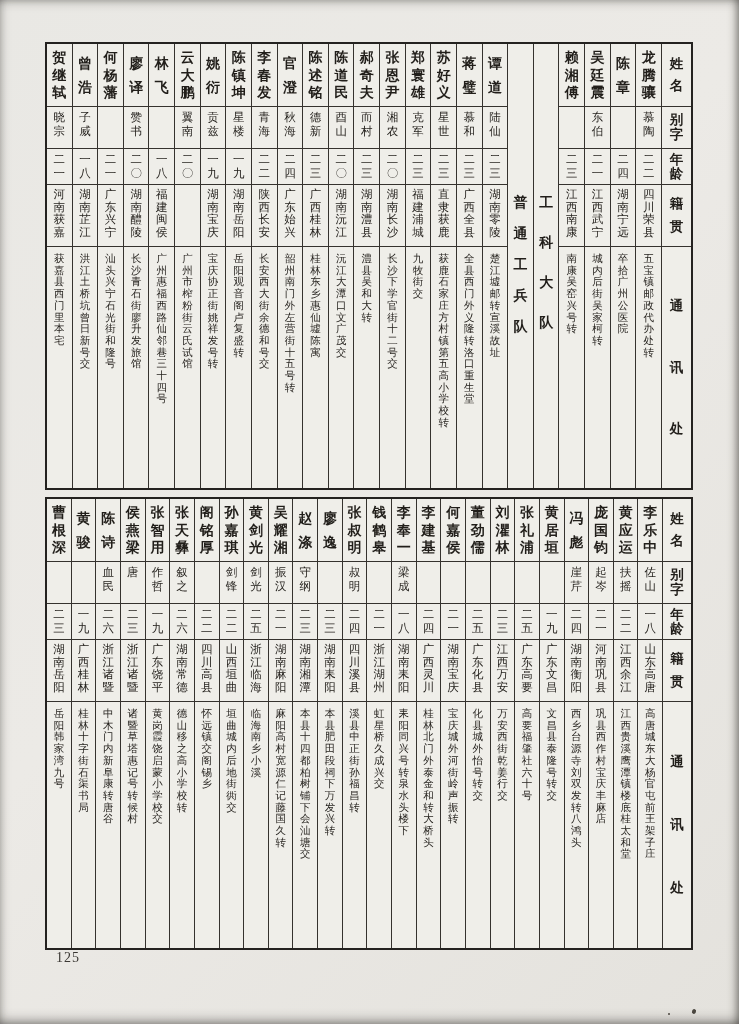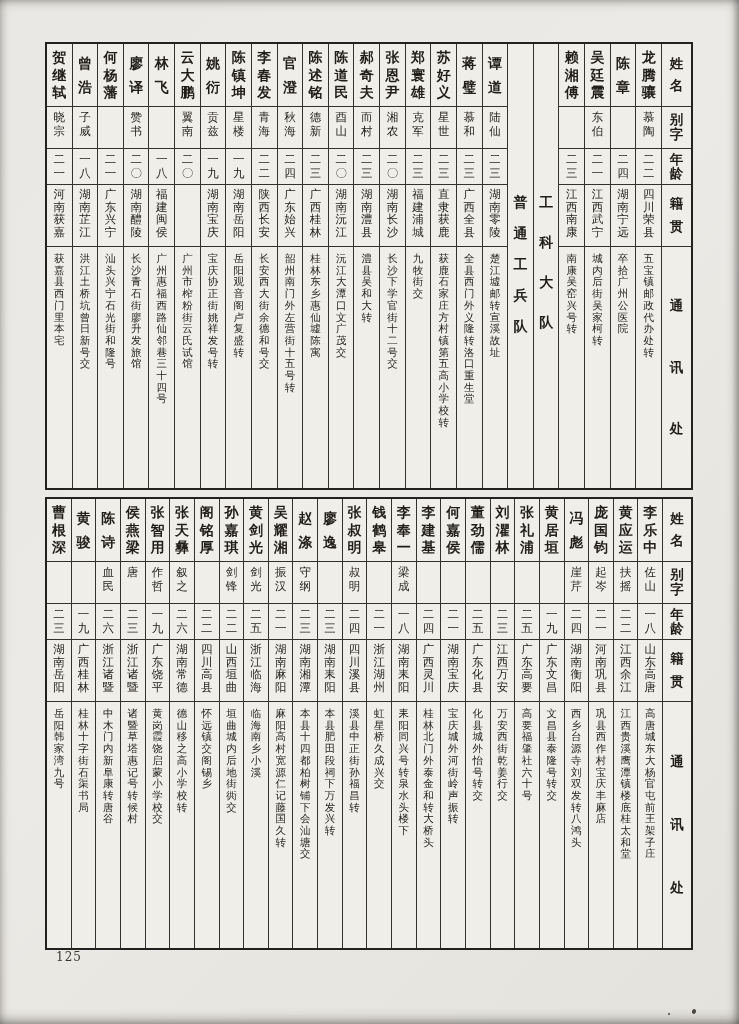--- a/index.html
+++ b/index.html
@@ -51,21 +51,21 @@
   
   .section-cell{
     height:100%;display:flex;flex-direction:column;align-items:center;
     justify-content:flex-start;padding-top:150px;
     font-size:14px;font-weight:bold;color:#211e1a;box-sizing:border-box;
   }
   .section-cell.g4{gap:22px;}
   .section-cell.g5{gap:13px;}
   .page-number{
     position:absolute;left:56px;top:950px;
-    font-size:12px;color:#3a3733;letter-spacing:1px;
+    font-size:14px;color:#3a3733;letter-spacing:1px;font-family:Liberation Serif, serif;
   }
   .speck{position:absolute;background:#4a463f;border-radius:50%;}
   .speck.s1{width:4px;height:5px;left:692px;top:1009px;transform:rotate(20deg);}
   .speck.s2{width:2px;height:2px;left:668px;top:1013px;}
 </style>
 </head>
 <body>
 
 <div class="page">
   <div id="table-top" class="roster">

